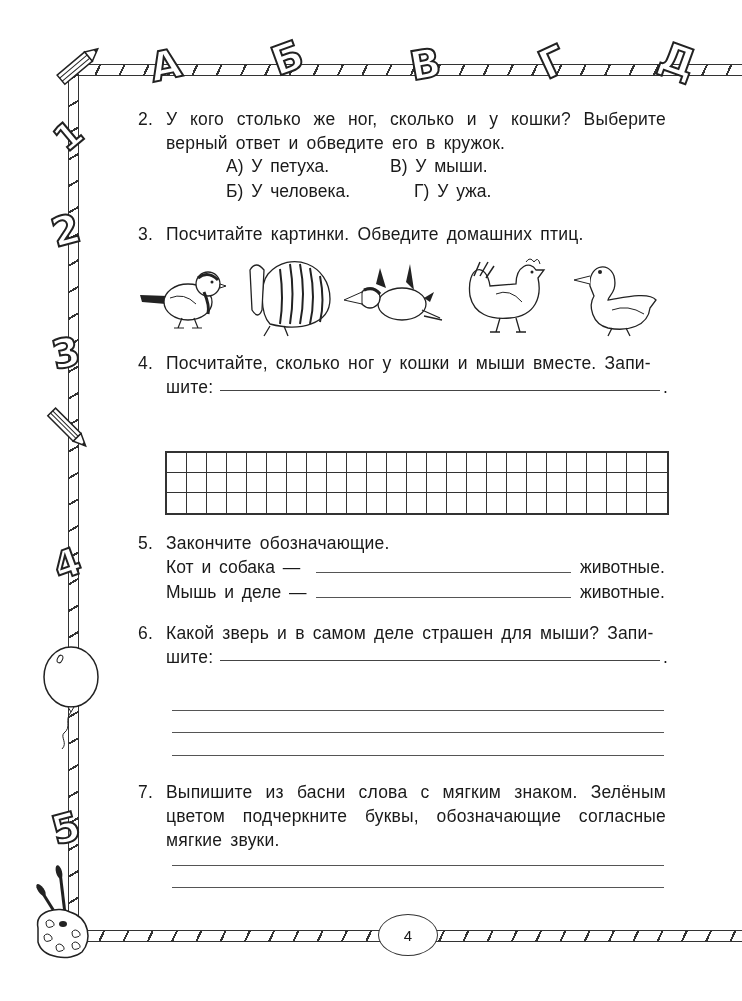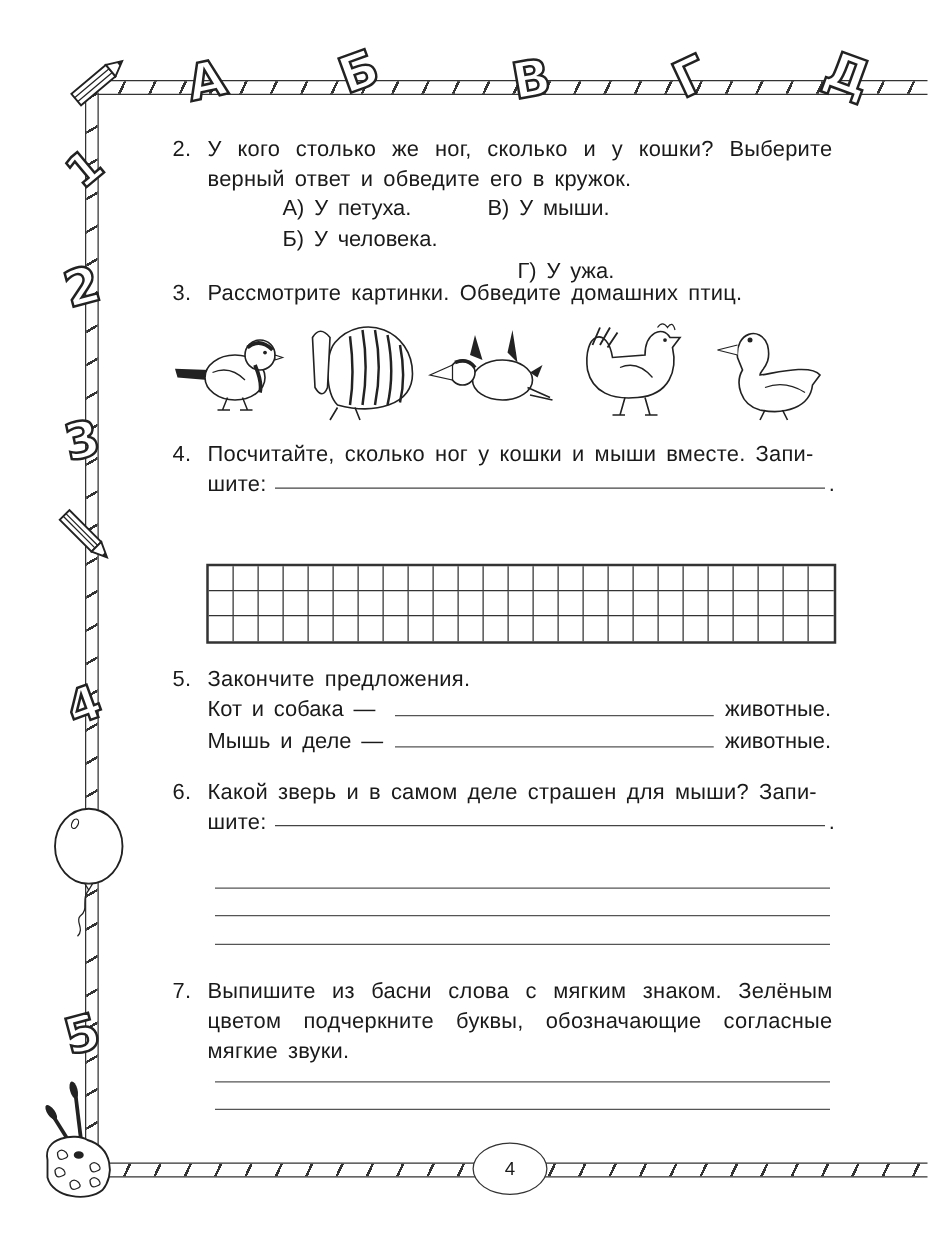--- a/index.html
+++ b/index.html
@@ -96,25 +96,25 @@
   <span>4</span>
 </div>
 
 <div class="q" style="left:138px; top:107px; width:528px;">
   <span class="qnum">2.</span>
   <div class="qtext">У кого столько же ног, сколько и у кошки? Выберите верный ответ и обведите его в кружок.</div>
 </div>
 <div class="opt" style="left:226px; top:154px;">А) У петуха.</div>
 <div class="opt" style="left:390px; top:154px;">В) У мыши.</div>
 <div class="opt" style="left:226px; top:179px;">Б) У человека.</div>
-<div class="opt" style="left:414px; top:179px;margin-top:25px;">Г) У ужа.</div>
+<div class="opt" style="left:414px; top:179px;">Г) У ужа.</div>
 
 <div class="q" style="left:138px; top:222px; width:528px;">
   <span class="qnum">3.</span>
-  <div class="qtext">Рассмотрите картинки. Обведите домашних птиц.</div>
+  <div class="qtext">Посчитайте картинки. Обведите домашних птиц.</div>
 </div>
 
 <svg class="abs" style="left:138px; top:262px;" width="90" height="72" viewBox="0 0 90 72">
   <path d="M2 33 L30 34 L28 42 L4 40 Z" fill="#222"></path>
   <ellipse cx="50" cy="40" rx="24" ry="18" fill="#fff" stroke="#222" stroke-width="1.3"></ellipse>
   <circle cx="70" cy="22" r="12" fill="#fff" stroke="#222" stroke-width="1.3"></circle>
   <path d="M60 16 q10 -8 20 2" fill="none" stroke="#222" stroke-width="3"></path>
   <polygon points="82,22 88,24 82,26" fill="#fff" stroke="#222"></polygon>
   <circle cx="74" cy="20" r="1.5" fill="#222"></circle>
   <path d="M66 30 q6 14 4 22" fill="none" stroke="#222" stroke-width="3"></path>
@@ -245,21 +245,21 @@
     <div style="border-bottom: none;"></div>
     <div style="border-bottom: none;"></div>
     <div style="border-bottom: none;"></div>
     <div style="border-bottom: none;"></div>
     <div style="border-bottom: none;"></div>
     <div style="border-right: none; border-bottom: none;"></div>
   </div>
 
 <div class="q" style="left:138px; top:531px; width:528px;">
   <span class="qnum">5.</span>
-  <div class="qtext">Закончите предложения.</div>
+  <div class="qtext">Закончите обозначающие.</div>
 </div>
 <div class="opt" style="left:166px; top:555px;">Кот и собака —</div>
 <span class="wline" style="left:316px; top:572px; width:255px;"></span>
 <div class="opt" style="left:580px; top:555px;">животные.</div>
 <div class="opt" style="left:166px; top:580px;">Мышь и деле —</div>
 <span class="wline" style="left:316px; top:597px; width:255px;"></span>
 <div class="opt" style="left:580px; top:580px;">животные.</div>
 
 <div class="q" style="left:138px; top:621px; width:528px;">
   <span class="qnum">6.</span>

